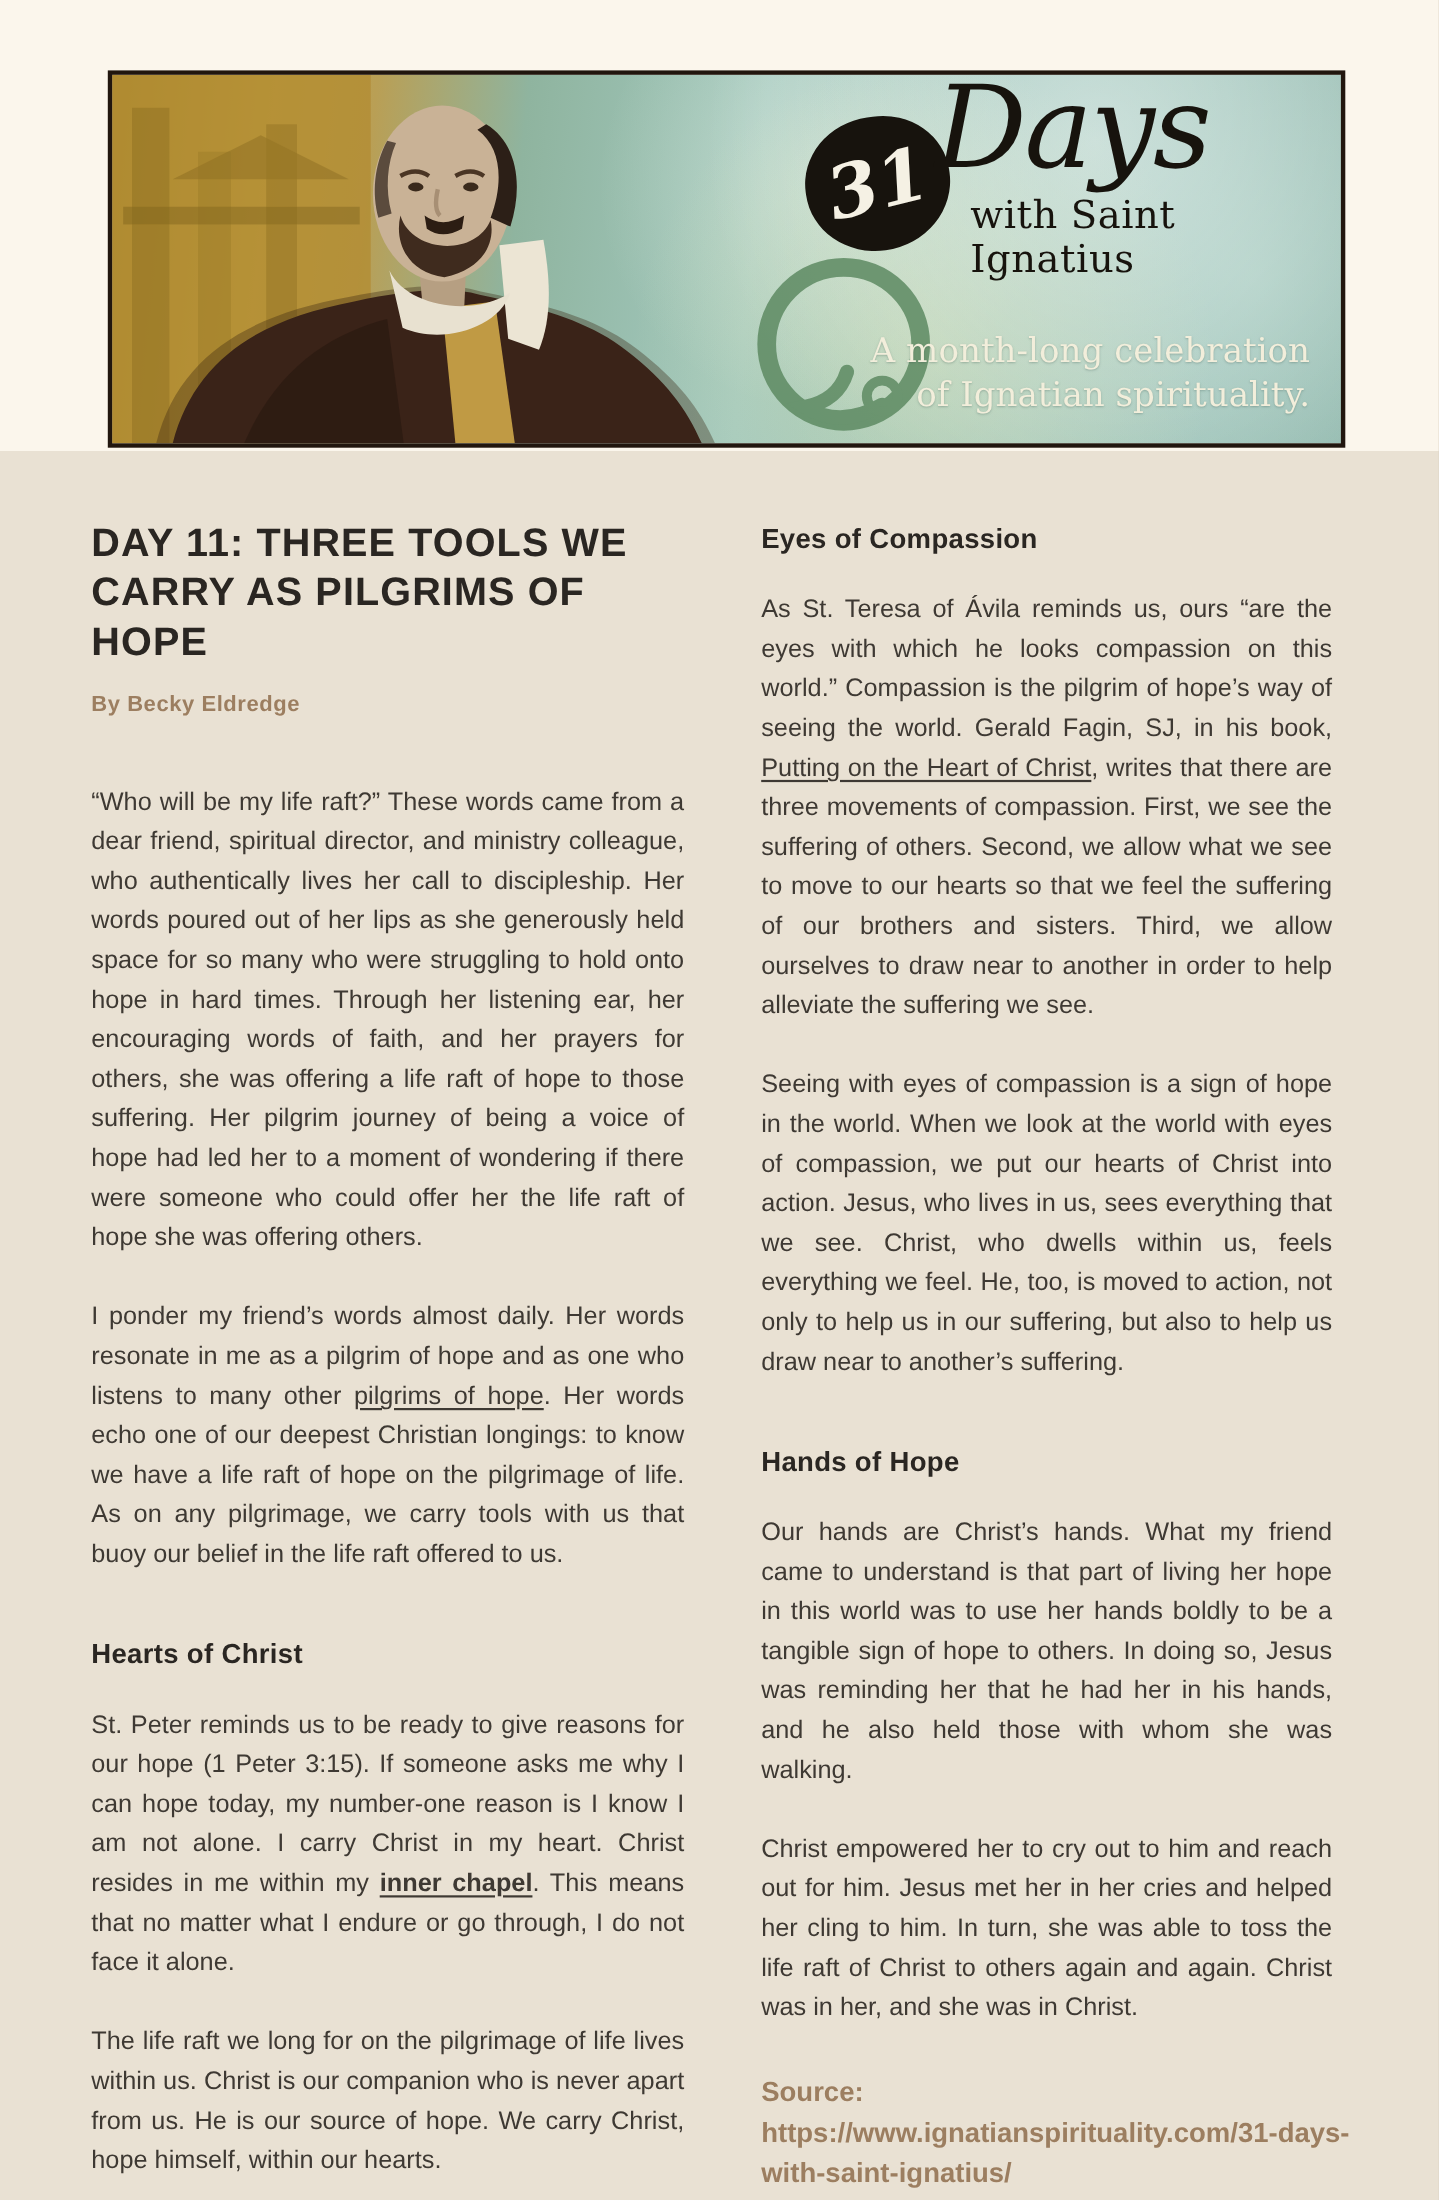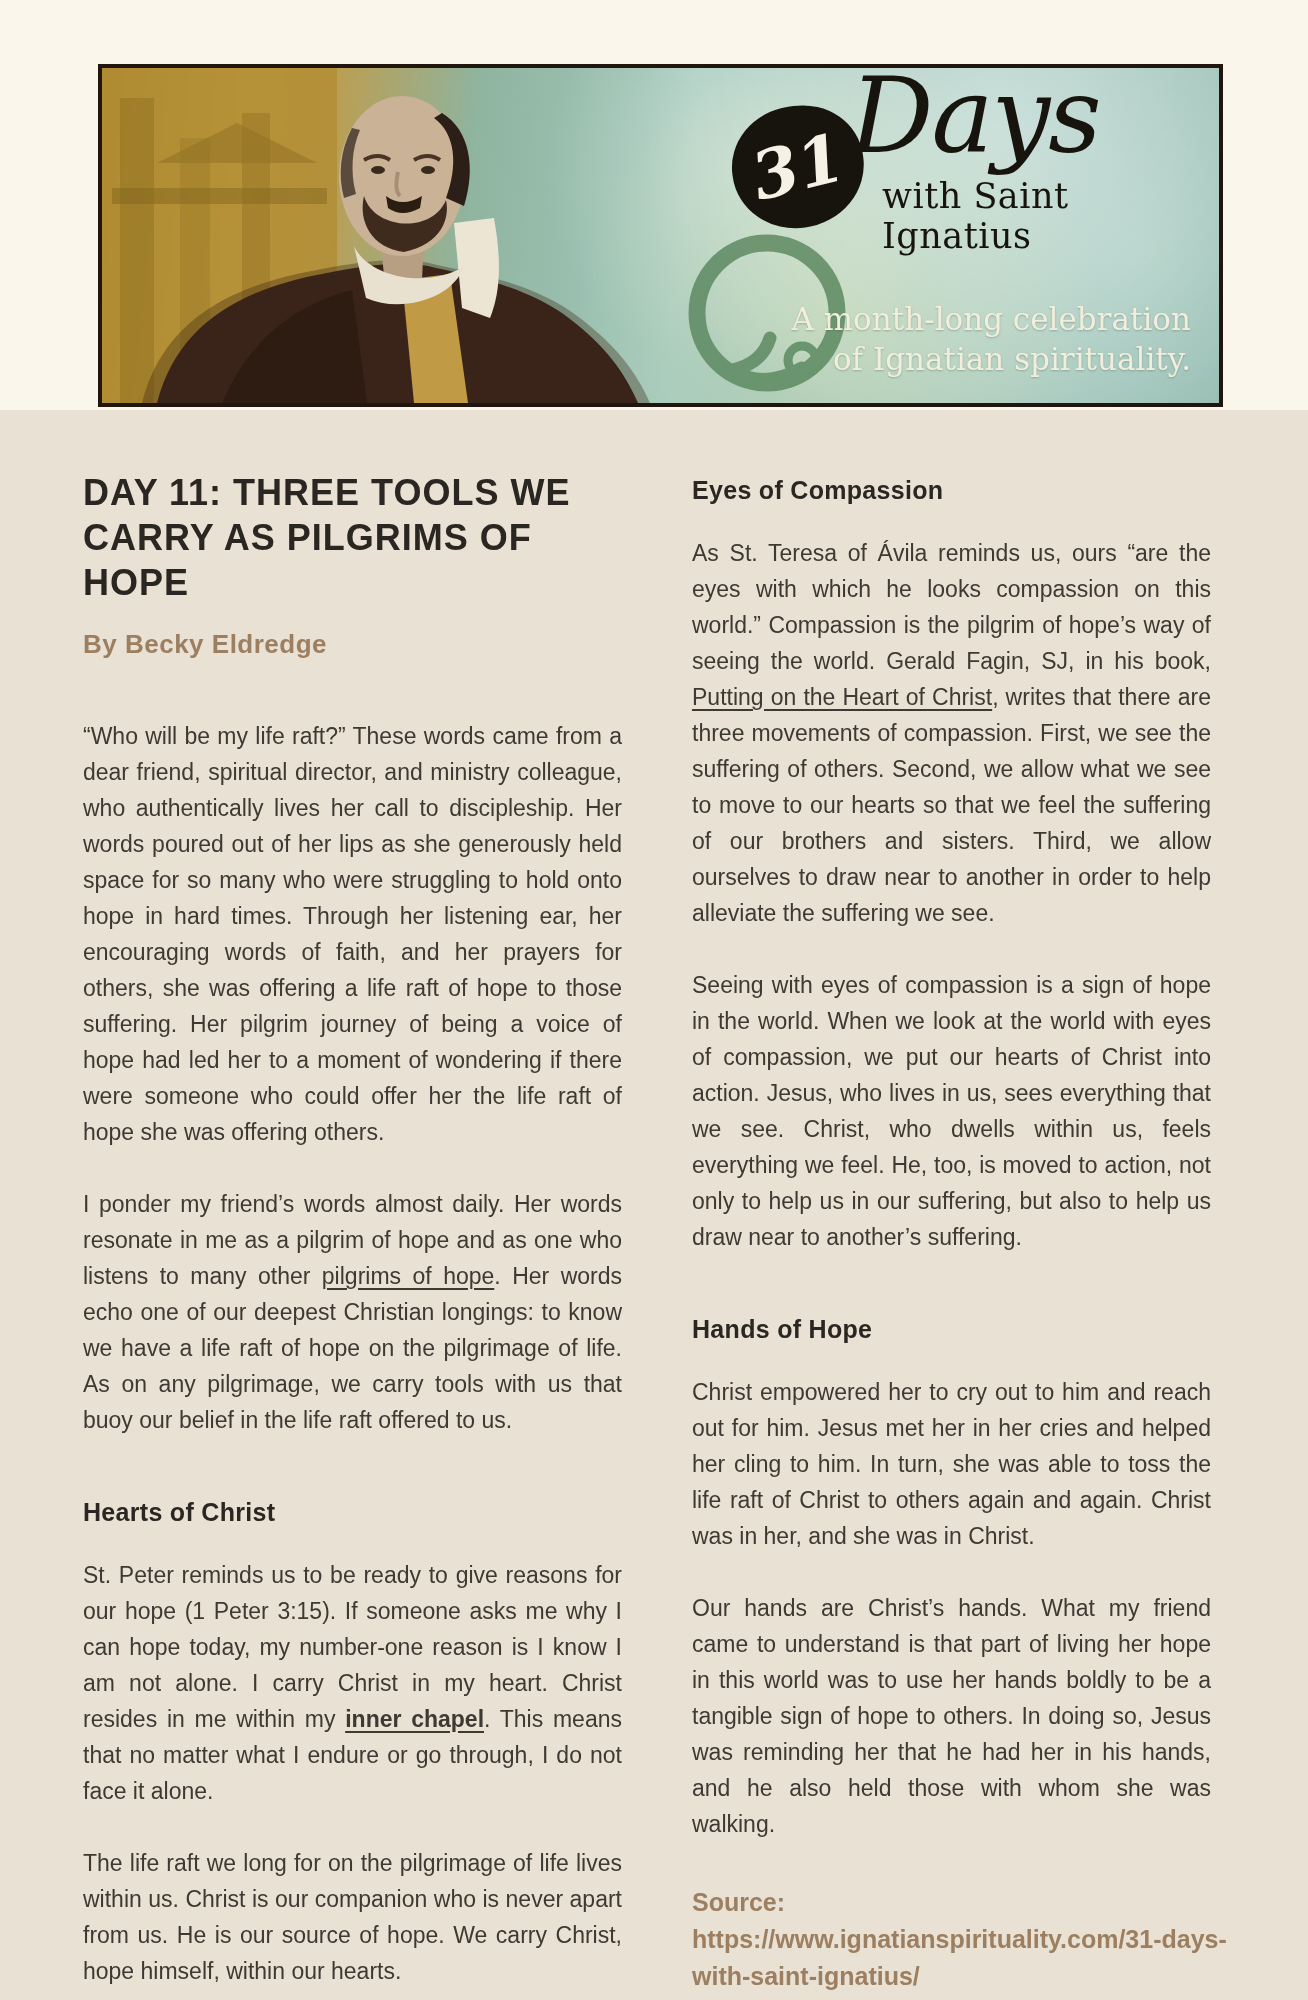--- a/index.html
+++ b/index.html
@@ -28,21 +28,21 @@
             font-size:35px;letter-spacing:0.5px;}
   .tagline{position:absolute;right:28px;bottom:24px;width:420px;text-align:right;
            color:#f2eedb;font-family:"DejaVu Serif","Liberation Serif",serif;
            font-size:31px;line-height:40px;text-shadow:0 1px 2px rgba(60,90,80,.35);}
   
   .content{position:absolute;top:470px;left:83px;width:1146px;display:flex;gap:52px;}
   .col-left{width:557px;flex:0 0 557px;}
   .col-right{width:537px;flex:0 0 537px;}
   .title{margin:0 0 24px 0;font-size:36px;line-height:45px;font-weight:bold;
          letter-spacing:1px;color:#2a2622;}
-  .byline{margin:0 0 58px 0;font-size:26px;font-weight:bold;color:#9c7e60;letter-spacing:0.5px;}
+  .byline{margin:0 0 58px 0;font-size:20px;font-weight:bold;color:#9c7e60;letter-spacing:0.5px;}
   .para{margin:0 18px 36px 0;font-size:23px;line-height:36px;color:#3e3933;text-align:justify;}
   .para:last-child{margin-bottom:0;}
   .sec-head{margin:4px 0 30px 0;font-size:25px;font-weight:bold;color:#2a2622;letter-spacing:0.3px;}
   .sec-head.mt{margin-top:60px;}
   a.body-link{color:inherit;text-decoration:underline;text-underline-offset:4px;
               text-decoration-thickness:2px;cursor:pointer;}
   a.body-link.bold{font-weight:bold;}
   .source{margin-top:42px;font-size:25px;line-height:37px;font-weight:bold;color:#9c7e60;
           word-break:break-all;}
   .source .src-label{display:block;}
@@ -125,23 +125,23 @@
 
     <div class="col-right">
       <h2 class="sec-head" style="margin-top:6px">Eyes of Compassion</h2>
 
       <p class="para"><span>As St. Teresa of Ávila reminds us, ours “are the eyes with which he looks compassion on this world.” Compassion is the pilgrim of hope’s way of seeing the world. Gerald Fagin, SJ, in his book, </span><a class="body-link">Putting on the Heart of Christ</a><span>, writes that there are three movements of compassion. First, we see the suffering of others. Second, we allow what we see to move to our hearts so that we feel the suffering of our brothers and sisters. Third, we allow ourselves to draw near to another in order to help alleviate the suffering we see.</span></p>
 
       <p class="para">Seeing with eyes of compassion is a sign of hope in the world. When we look at the world with eyes of compassion, we put our hearts of Christ into action. Jesus, who lives in us, sees everything that we see. Christ, who dwells within us, feels everything we feel. He, too, is moved to action, not only to help us in our suffering, but also to help us draw near to another’s suffering.</p>
 
       <h2 class="sec-head mt">Hands of Hope</h2>
 
+      <p class="para">Our hands are Christ’s hands. What my friend came to understand is that part of living her hope in this world was to use her hands boldly to be a tangible sign of hope to others. In doing so, Jesus was reminding her that he had her in his hands, and he also held those with whom she was walking.</p>
+
       <p class="para">Christ empowered her to cry out to him and reach out for him. Jesus met her in her cries and helped her cling to him. In turn, she was able to toss the life raft of Christ to others again and again. Christ was in her, and she was in Christ.</p>
-
-      <p class="para">Our hands are Christ’s hands. What my friend came to understand is that part of living her hope in this world was to use her hands boldly to be a tangible sign of hope to others. In doing so, Jesus was reminding her that he had her in his hands, and he also held those with whom she was walking.</p>
 
 
       <div class="source">
         <span class="src-label">Source:</span><a class="src-url" style="color:inherit;text-decoration:none">https://www.ignatianspirituality.com/31-days-with-saint-ignatius/</a>
       </div>
     </div>
 
   </div>
 </div>
 

